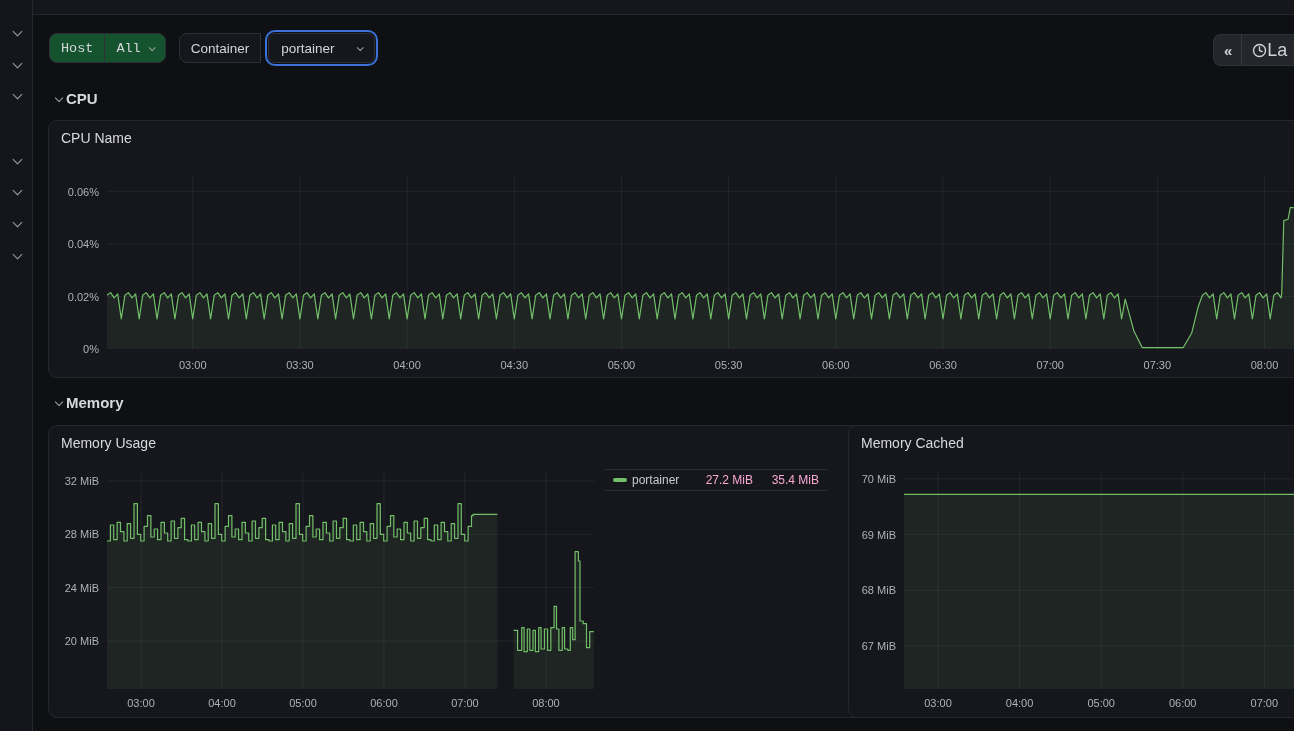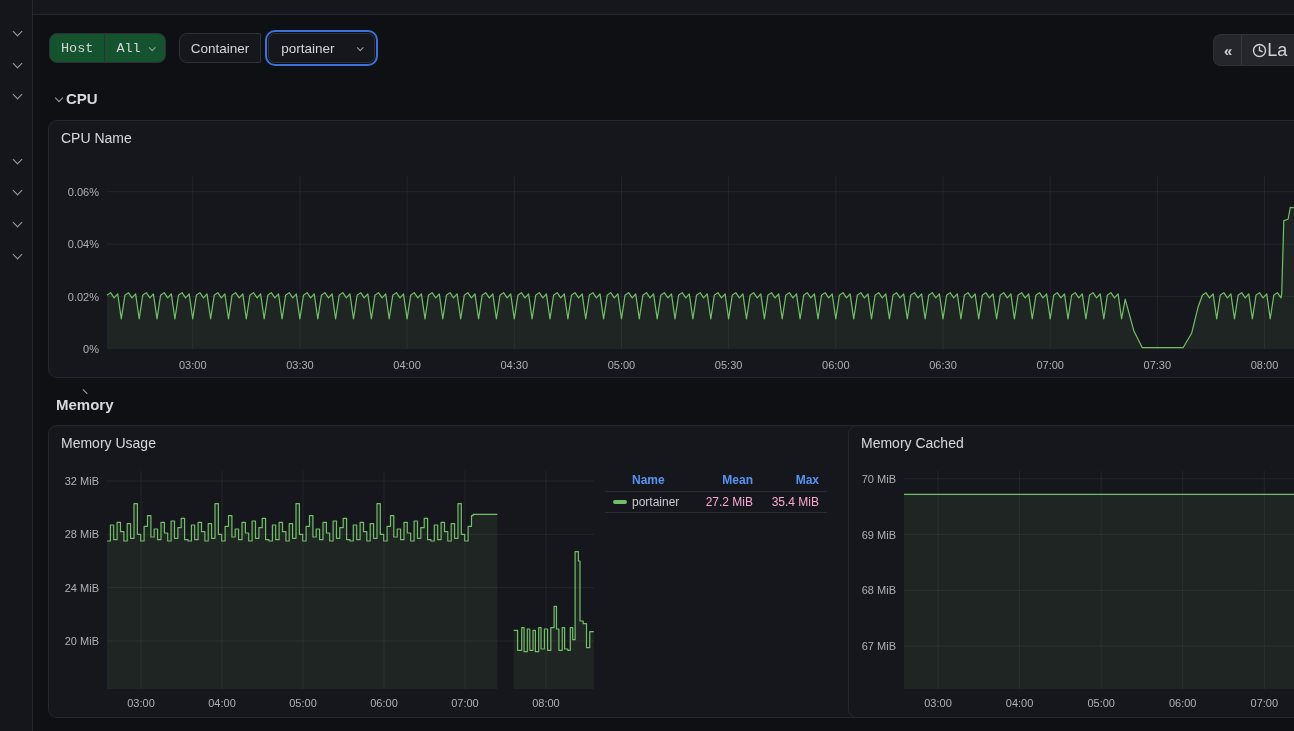--- a/index.html
+++ b/index.html
@@ -195,21 +195,21 @@
       <text x="572.4574290484139" y="248" text-anchor="middle">05:00</text>
       <text x="679.6360601001669" y="248" text-anchor="middle">05:30</text>
       <text x="786.8146911519198" y="248" text-anchor="middle">06:00</text>
       <text x="893.9933222036727" y="248" text-anchor="middle">06:30</text>
       <text x="1001.1719532554258" y="248" text-anchor="middle">07:00</text>
       <text x="1108.3505843071787" y="248" text-anchor="middle">07:30</text>
       <text x="1215.5292153589317" y="248" text-anchor="middle">08:00</text>
     </svg>
 </div>
 
-<div class="section-hdr" style="top:391px;flex-direction:column;">
+<div class="section-hdr" style="top:391px;">
   <span class="chev"></span>
   <span class="section-title">Memory</span>
 </div>
 
 <div class="panel" style="left:48px; top:425px; width:915px; height:293px;">
   <div class="panel-title">Memory Usage</div>
   <svg class="chart" id="chart-mem" width="792" height="293" viewBox="0 0 792 293">
       <line x1="92.0162980209546" x2="92.0162980209546" y1="45" y2="263" stroke="rgba(204,204,220,0.08)" stroke-width="1"></line>
       <line x1="173.0074837851322" x2="173.0074837851322" y1="45" y2="263" stroke="rgba(204,204,220,0.08)" stroke-width="1"></line>
       <line x1="253.99866954930982" x2="253.99866954930982" y1="45" y2="263" stroke="rgba(204,204,220,0.08)" stroke-width="1"></line>
@@ -229,27 +229,20 @@
       <text x="50" y="112.33333333333334" text-anchor="end">28 MiB</text>
       <text x="50" y="59" text-anchor="end">32 MiB</text>
       <text x="92.0162980209546" y="281" text-anchor="middle">03:00</text>
       <text x="173.0074837851322" y="281" text-anchor="middle">04:00</text>
       <text x="253.99866954930982" y="281" text-anchor="middle">05:00</text>
       <text x="334.98985531348745" y="281" text-anchor="middle">06:00</text>
       <text x="415.98104107766505" y="281" text-anchor="middle">07:00</text>
       <text x="496.97222684184266" y="281" text-anchor="middle">08:00</text>
     </svg>
   <div class="legend">
-    <div class="lg-row lg-hdr">
-      <div class="lg-name">
-          <span>Name</span>
-        </div>
-      <div class="lg-mean"><span>Mean</span></div>
-      <div class="lg-max"><span>Max</span></div>
-    </div>
     <div class="lg-row data">
       <div class="lg-name">
         <span class="lg-marker" style="background: rgb(115, 191, 105);"></span>
         <span class="lg-label">portainer</span>
       </div>
       <div class="lg-mean lg-val">27.2 MiB</div>
       <div class="lg-max lg-val">35.4 MiB</div>
     </div>
   </div>
 </div>

